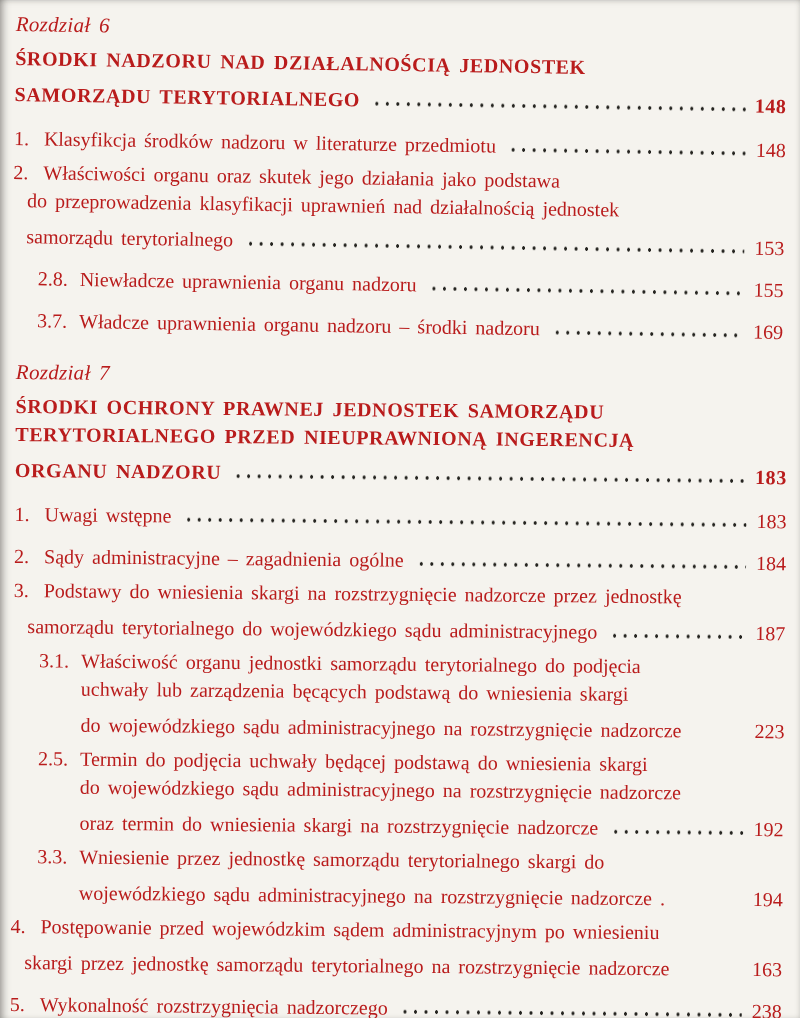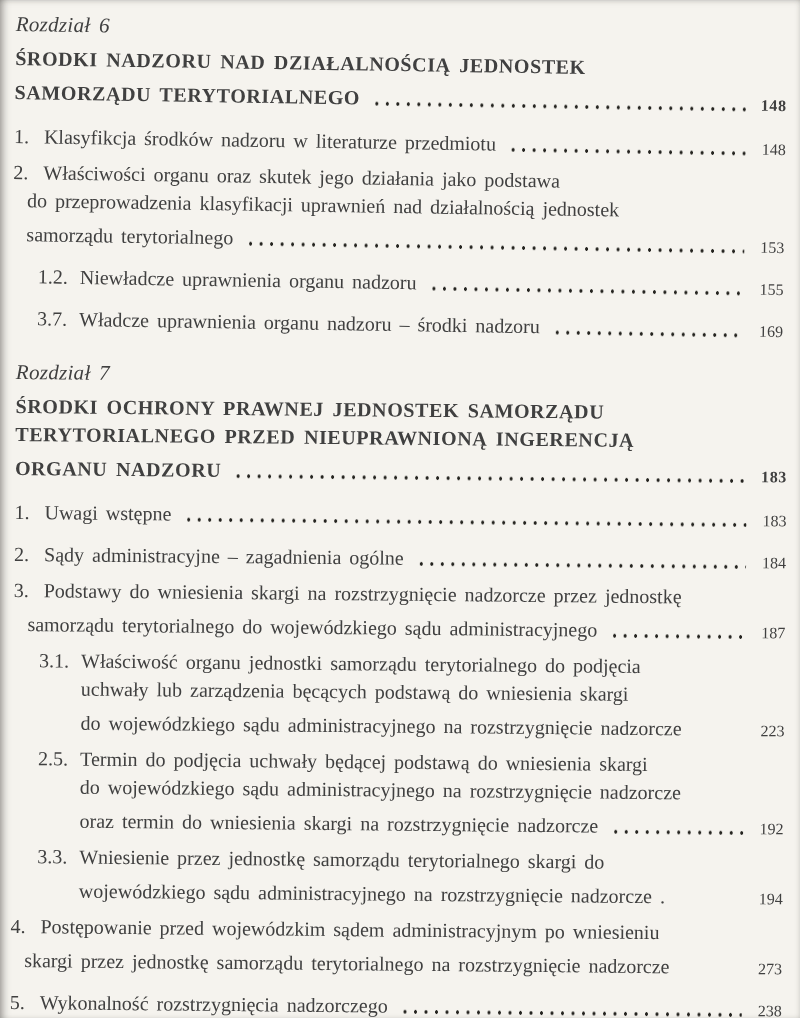--- a/index.html
+++ b/index.html
@@ -5,21 +5,21 @@
   html,body { margin:0; padding:0; }
   .page {
     position: relative;
     width: 800px;
     height: 1018px;
     box-sizing: border-box;
     padding: 10px 12px 0 16px;
     background: #f5f3ee;
     overflow: hidden;
     font-family: "Liberation Serif", "DejaVu Serif", serif;
-    color: #404040;
+    color: #b91c1c;
     box-shadow: inset 7px 0 9px -5px rgba(60,58,54,0.55),
                 inset 0 4px 8px -6px rgba(60,58,54,0.35),
                 inset -3px 0 6px -4px rgba(60,58,54,0.25);
   }
   .section { transform-origin: 0 0; }
   .sec0 { transform: rotate(0.9deg); }
   .sec1 { transform: rotate(0.55deg); margin-top: 24px; }
   .backmatter { transform: rotate(0.08deg); transform-origin: 0 0; margin-top: 18px; }
 
   .chapter-label {
@@ -62,21 +62,21 @@
     background-size: 10.5px 6px;
     background-repeat: repeat-x;
     background-position: left 2px bottom 7px;
     min-width: 0;
   }
   .spacer { flex: 1; }
   .pagenum {
     flex: none;
     min-width: 34px;
     text-align: right;
-    font-size: 16px;
+    font-size: 20px;
     margin-top: 8px;
   }
   .bm-item { margin-top: 20px; }
   .bm-item .txt { font-weight: 700; letter-spacing: 0.3px; }
   .bm-item:first-child { margin-top: 0; }
 </style>
 </head>
 <body>
 
 <div class="page">
@@ -111,21 +111,21 @@
               <span class="txt">do przeprowadzenia klasyfikacji uprawnień nad działalnością jednostek</span>
             </div>
             <div class="toc-line ind-c1">
               <span class="txt">samorządu terytorialnego</span>
               <span class="leader"></span>
               <span class="pagenum">153</span>
             </div>
           </div>
           <div class="entry">
             <div class="toc-line ind-e2">
-              <span class="num num-e2">1.2.</span>
+              <span class="num num-e2">2.8.</span>
               <span class="txt">Niewładcze uprawnienia organu nadzoru</span>
               <span class="leader"></span>
               <span class="pagenum">155</span>
             </div>
           </div>
           <div class="entry">
             <div class="toc-line ind-e2">
               <span class="num num-e2">3.7.</span>
               <span class="txt">Władcze uprawnienia organu nadzoru – środki nadzoru</span>
               <span class="leader"></span>
@@ -217,21 +217,21 @@
             </div>
           </div>
           <div class="entry">
             <div class="toc-line ind-e1">
               <span class="num num-e1">4.</span>
               <span class="txt">Postępowanie przed wojewódzkim sądem administracyjnym po wniesieniu</span>
             </div>
             <div class="toc-line ind-c1">
               <span class="txt">skargi przez jednostkę samorządu terytorialnego na rozstrzygnięcie nadzorcze</span>
               <span class="spacer"></span>
-              <span class="pagenum">273</span>
+              <span class="pagenum">163</span>
             </div>
           </div>
           <div class="entry">
             <div class="toc-line ind-e1">
               <span class="num num-e1">5.</span>
               <span class="txt">Wykonalność rozstrzygnięcia nadzorczego</span>
               <span class="leader"></span>
               <span class="pagenum">238</span>
             </div>
           </div>

